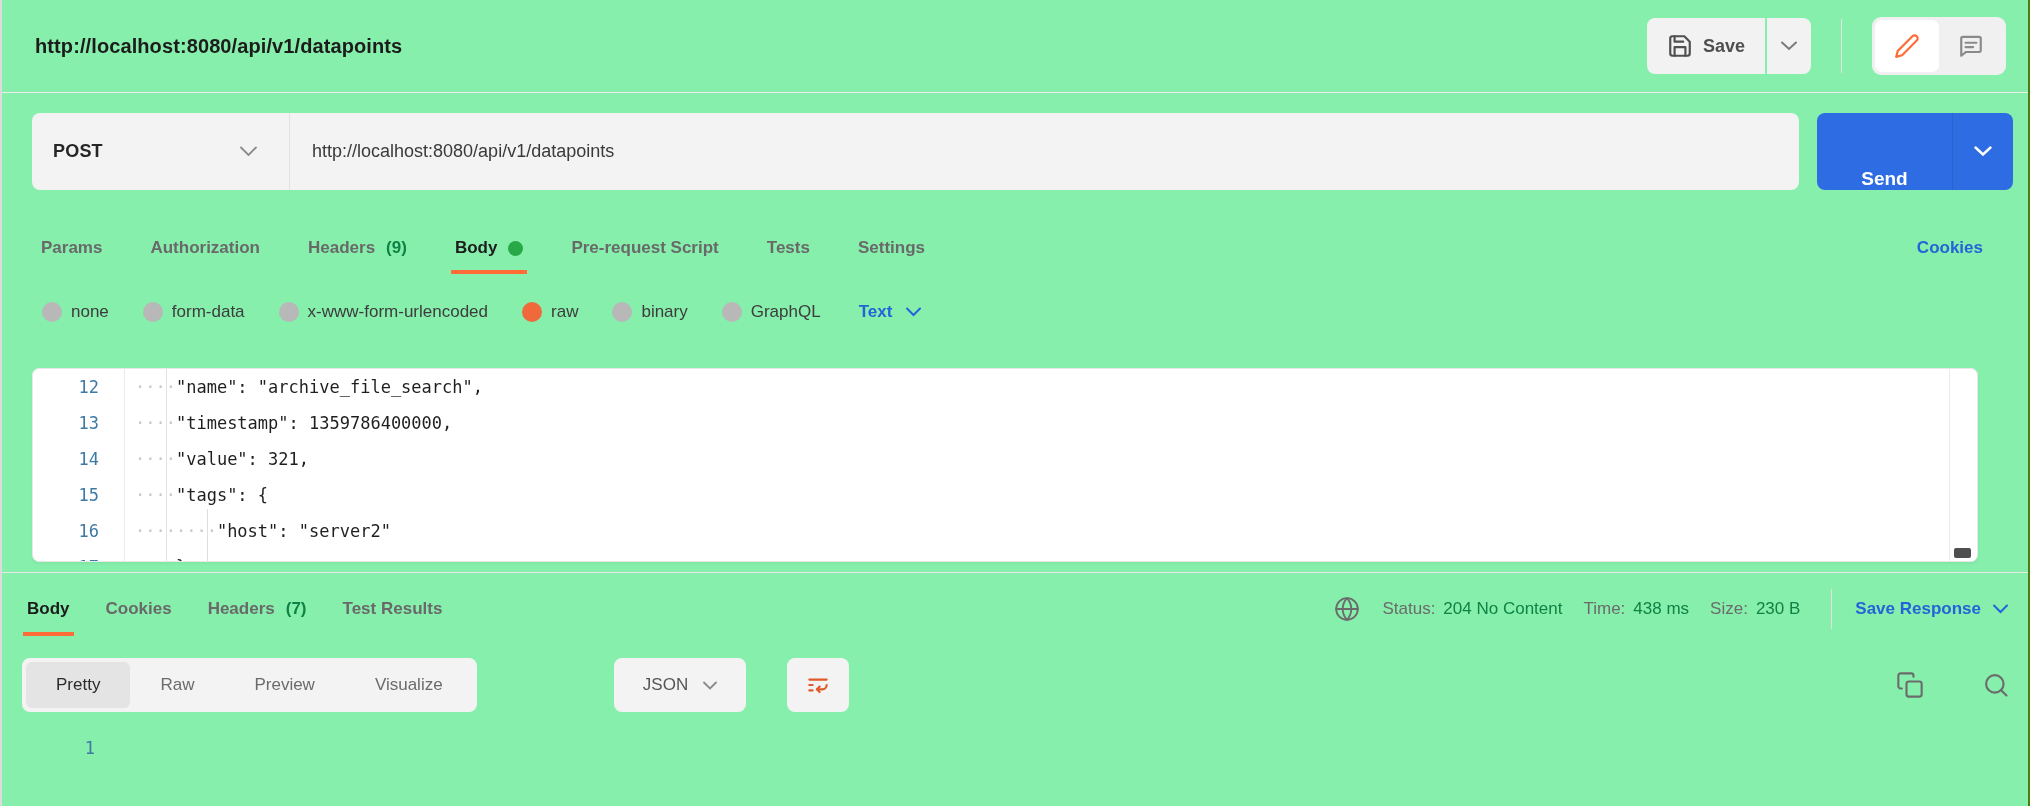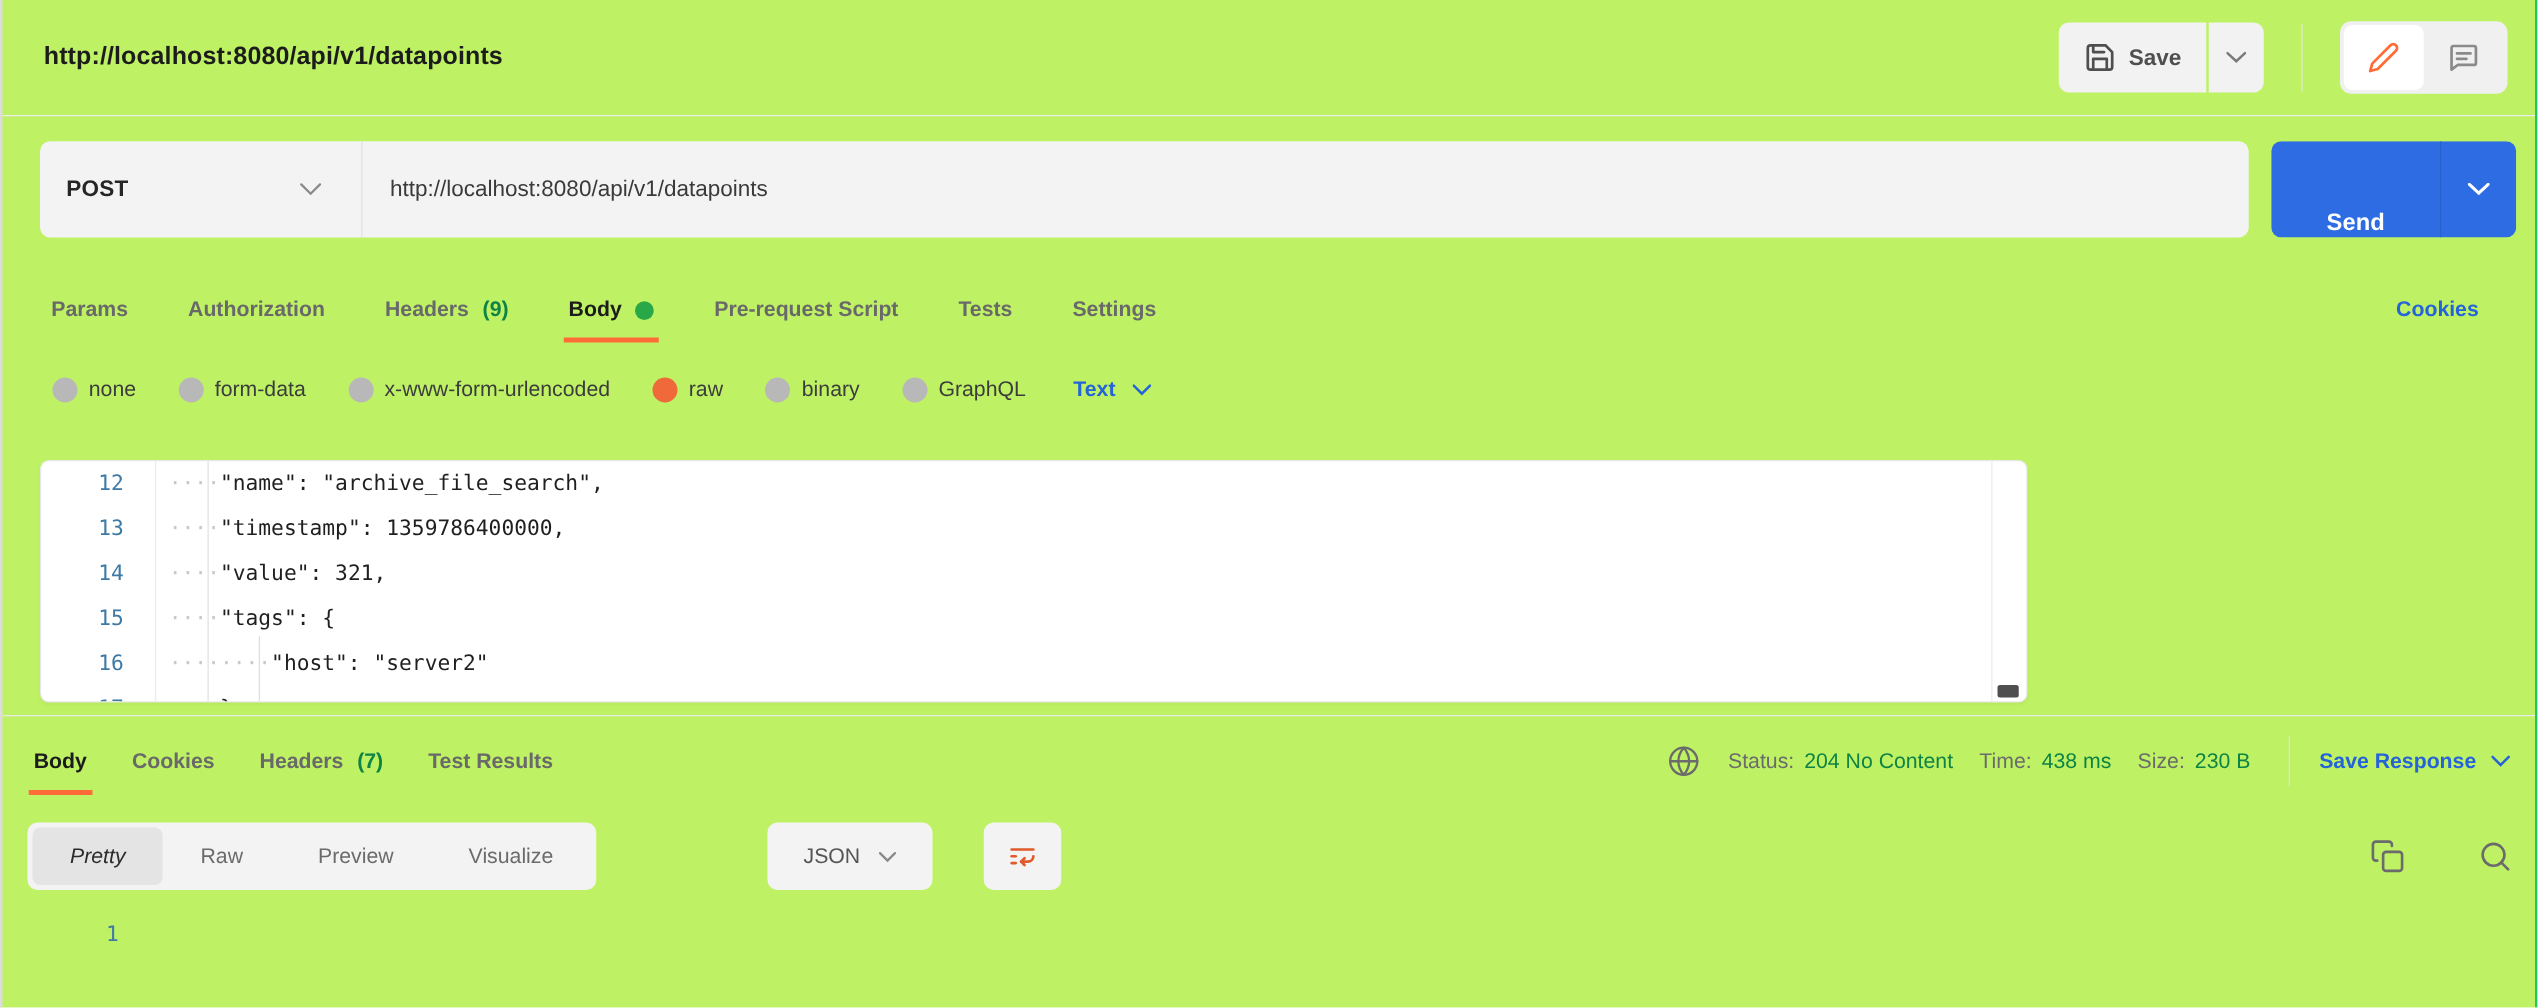--- a/index.html
+++ b/index.html
@@ -1,20 +1,20 @@
 <!DOCTYPE html>
 <html><head>
 <meta charset="utf-8">
 <style>
   * { margin:0; padding:0; box-sizing:border-box; }
   html,body { background:#fff; }
   .page {
     position:relative; width:2030px; height:806px; overflow:hidden;
-    background:#bef264; font-family:"Liberation Sans", sans-serif; color:#2b2b2b;
-    border-left:2px solid #dcdcdc; border-right:2px solid #22c55e;
+    background:#86efac; font-family:"Liberation Sans", sans-serif; color:#2b2b2b;
+    border-left:2px solid #dcdcdc; border-right:2px solid #4d7c0f;
   }
   
   .header { position:absolute; top:0; left:0; right:0; height:93px; border-bottom:1px solid #ececec; }
   .req-title { position:absolute; left:33px; top:50%; transform:translateY(-50%); font-size:20px; font-weight:700; color:#1c1c1c; letter-spacing:.1px; }
   .header-actions { position:absolute; right:22px; top:17px; height:58px; display:flex; align-items:center; }
   .save-split { display:flex; }
   .save-main { display:flex; align-items:center; gap:10px; background:#f2f2f2; border-radius:8px 0 0 8px; height:56px; padding:0 20px; font-size:18px; font-weight:600; color:#4f4f4f; cursor:pointer; }
   .save-caret { display:flex; align-items:center; justify-content:center; background:#f2f2f2; border-radius:0 8px 8px 0; height:56px; width:44px; margin-left:2px; cursor:pointer; }
   .v-div { width:1px; height:54px; background:#e3e3e3; margin:0 30px; }
   .seg-ctl { display:flex; align-items:center; background:#f0f0f0; border-radius:9px; padding:3px; height:58px; }
@@ -37,21 +37,21 @@
   .dot { width:15px; height:15px; border-radius:50%; background:#29a847; }
   .cookies-link { position:absolute; right:45px; top:220px; height:56px; display:flex; align-items:center; font-size:17px; font-weight:700; color:#2563d9; cursor:pointer; }
   
   .type-row { position:absolute; left:0; right:0; top:288px; height:48px; display:flex; align-items:center; gap:34px; padding-left:40px; }
   .radio-item { display:flex; align-items:center; gap:9px; cursor:pointer; }
   .radio { width:20px; height:20px; border-radius:50%; background:#b8b8b8; }
   .radio.on { background:#f0693a; }
   .radio-label { font-size:17px; color:#3c3c3c; }
   .fmt-select { display:flex; align-items:center; gap:14px; font-size:17px; font-weight:700; color:#2563d9; cursor:pointer; margin-left:4px; }
   
-  .editor { position:absolute; left:30px; top:368px; width:1590px; height:194px; border:1px solid #e8e8e8; border-radius:7px; overflow:hidden; background:#fff; box-shadow:0 2px 3px rgba(0,0,0,0.04); }
+  .editor { position:absolute; left:30px; top:368px; width:1946px; height:194px; border:1px solid #e8e8e8; border-radius:7px; overflow:hidden; background:#fff; box-shadow:0 2px 3px rgba(0,0,0,0.04); }
   .code-line { display:flex; height:36px; align-items:center; font-family:"DejaVu Sans Mono", monospace; font-size:17px; }
   .gutter { width:92px; flex:none; text-align:right; padding-right:25px; color:#3e7aa4; border-right:1px solid #ebebeb; height:100%; display:flex; align-items:center; justify-content:flex-end; }
   .code-text { padding-left:10px; white-space:pre; color:#1f1f1f; }
   .ws { color:#c9c9c9; }
   .guide1 { position:absolute; left:133px; top:0; bottom:0; width:0; border-left:1px solid #e2e2e2; }
   .guide2 { position:absolute; left:174px; top:140px; bottom:0; width:0; border-left:1px solid #dedede; }
   .vscroll { position:absolute; right:0; top:0; bottom:0; width:28px; border-left:1px solid #ececec; }
   .vthumb { position:absolute; left:4px; right:6px; bottom:3px; height:10px; background:#4f4f4f; border-radius:2px; }
   .mid-divider { position:absolute; left:0; right:0; top:572px; height:1px; background:#e9e9e9; }
   
@@ -59,21 +59,21 @@
   .status-cluster { position:absolute; right:20px; top:580px; height:58px; display:flex; align-items:center; gap:13px; font-size:17px; }
   .lbl { color:#6b6b6b; }
   .val { color:#0e8345; }
   .status-div { width:1px; height:40px; background:#e0e0e0; margin:0 10px; }
   .save-resp { display:flex; align-items:center; gap:12px; font-size:17px; font-weight:700; color:#2563d9; cursor:pointer; }
   .pair { display:flex; align-items:center; gap:8px; margin-right:8px; }
   
   .resp-toolbar { position:absolute; left:0; right:0; top:658px; height:54px; }
   .view-seg { position:absolute; left:20px; top:0; height:54px; display:flex; align-items:center; background:#f3f3f3; border-radius:8px; padding:4px; }
   .view-btn { height:46px; display:flex; align-items:center; padding:0 30px; font-size:17px; color:#6b6b6b; border-radius:6px; cursor:pointer; }
-  .view-btn.active { background:#e4e4e4; color:#2b2b2b;font-style:italic; }
+  .view-btn.active { background:#e4e4e4; color:#2b2b2b; }
   .json-btn { position:absolute; left:612px; top:0; height:54px; width:132px; background:#f3f3f3; border-radius:8px; display:flex; align-items:center; justify-content:center; gap:15px; font-size:17px; color:#555; cursor:pointer; }
   .wrap-btn { position:absolute; left:785px; top:0; height:54px; width:62px; background:#f3f3f3; border-radius:8px; display:flex; align-items:center; justify-content:center; cursor:pointer; }
   .icon-btn { position:absolute; top:9px; width:36px; height:36px; display:flex; align-items:center; justify-content:center; cursor:pointer; }
   
   .resp-body { position:absolute; left:0; right:0; top:730px; bottom:0; }
   .resp-line { display:flex; height:36px; align-items:center; font-family:"DejaVu Sans Mono", monospace; font-size:17px; color:#3e7aa4; padding-left:52px; }
   .resp-line .no { width:41px; text-align:right; }
   svg { display:block; }
 </style>
 </head>

